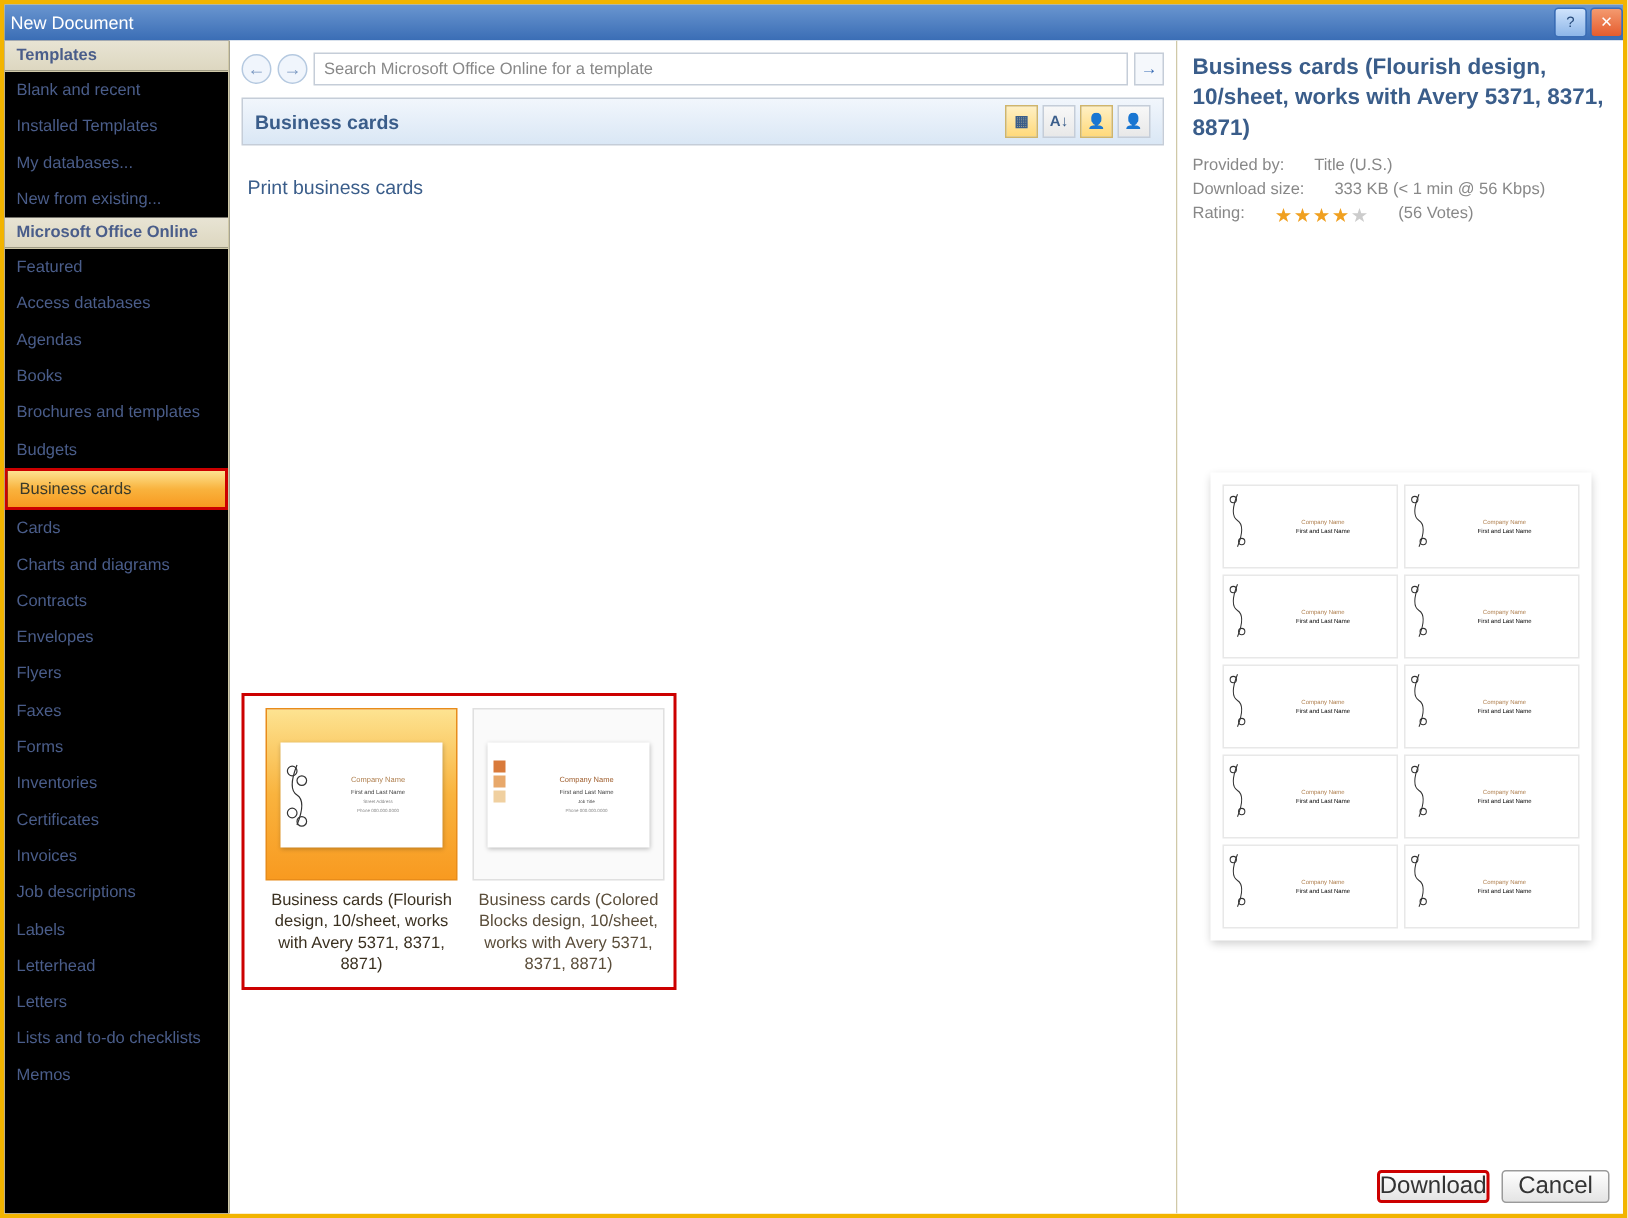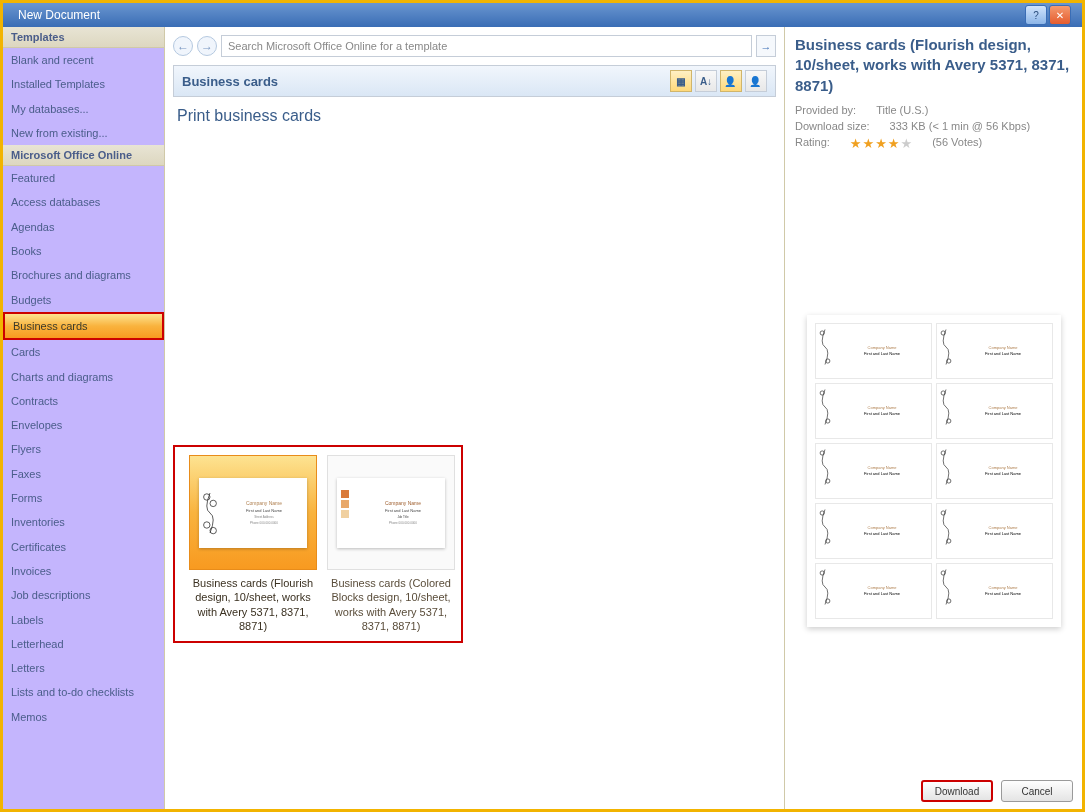--- a/index.html
+++ b/index.html
@@ -17,21 +17,21 @@
       border: 3px solid #f2b400;
       background: #fff;
       display: flex;
       flex-direction: column;
     }
     .titlebar {
       height: 24px;
       background: linear-gradient(to bottom, #6a96d0, #3a6db5);
       display: flex;
       align-items: center;
-      padding: 0 11px;
+      padding: 0 0;
       color: #fff;
       font-size: 12px;
     }
     .titlebar-text { flex: 1; padding-left: 4px; }
     .win-buttons { display: flex; gap: 2px; }
     .win-btn {
       width: 22px; height: 20px;
       background: linear-gradient(to bottom, #cfe3fc, #8db6e8);
       border: 1px solid #3a6db5;
       border-radius: 3px;
@@ -41,22 +41,22 @@
     }
     .win-btn.close { background: linear-gradient(to bottom, #f49a6f, #e55c2e); color: #fff; }
     .body-area {
       flex: 1;
       display: flex;
       background: #fdfaf3;
       overflow: hidden;
     }
     
     .sidebar {
-      width: 162px;
-      background: #c4b5fd;
+      width: 150px;
+      background: #000000;
       border-right: 1px solid #d0c9a8;
       overflow-y: auto;
       position: relative;
     }
     .sidebar-section-head {
       background: linear-gradient(to bottom, #e8e4d4, #ddd7c0);
       padding: 4px 8px;
       font-weight: bold;
       color: #4a5d8a;
       border-bottom: 1px solid #d0c9a8;
@@ -135,23 +135,23 @@
       width: 22px; height: 22px;
       border: 1px solid #d0b56b;
       background: linear-gradient(to bottom,#fff0c4,#ffd97a);
       margin-left: 3px;
       cursor: pointer;
       display: flex; align-items: center; justify-content: center;
       font-size: 10px;
     }
     .header-btn.plain { background: linear-gradient(to bottom,#f8f8f8,#e8e8e8); border-color:#c5cdd8;}
     .subcategory {
-      padding: 10px 12px;
+      padding: 20px 12px;
       color: #3a5d8a;
-      font-size: 16px;
+      font-size: 13px;
     }
     .thumbnails {
       display: flex;
       gap: 10px;
       padding: 8px 14px;
       border: 2px solid #c00;
       margin: 310px 8px 0 8px;
       width: 290px;
     }
     .thumb {
@@ -246,21 +246,21 @@
       display: flex;
       gap: 8px;
     }
     .dlg-btn {
       min-width: 72px;
       height: 22px;
       background: linear-gradient(to bottom,#fefefe,#e4e4e4);
       border: 1px solid #9a9a9a;
       border-radius: 3px;
       cursor: pointer;
-      font-size: 10px;
+      font-size: 16px;
       color: #333;
     }
     .dlg-btn.primary { border: 2px solid #c00; }
     .red-box { border: 2px solid #c00 !important; }
   </style>
 </head>
 <body>
 
 <div class="window">
 
@@ -281,21 +281,21 @@
         <div class="sidebar-item">Installed Templates</div>
         <div class="sidebar-item">My databases...</div>
         <div class="sidebar-item">New from existing...</div>
       </div>
       <div class="sidebar-section-head">Microsoft Office Online</div>
       <div>
         <div class="sidebar-item">Featured</div>
         <div class="sidebar-item">Access databases</div>
         <div class="sidebar-item">Agendas</div>
         <div class="sidebar-item">Books</div>
-        <div class="sidebar-item">Brochures and diagrams</div>
+        <div class="sidebar-item">Brochures and templates</div>
         <div class="sidebar-item">Budgets</div>
         <div class="sidebar-item selected red-box">Business cards</div>
         <div class="sidebar-item">Cards</div>
         <div class="sidebar-item">Charts and diagrams</div>
         <div class="sidebar-item">Contracts</div>
         <div class="sidebar-item">Envelopes</div>
         <div class="sidebar-item">Flyers</div>
         <div class="sidebar-item">Faxes</div>
         <div class="sidebar-item">Forms</div>
         <div class="sidebar-item">Inventories</div>

